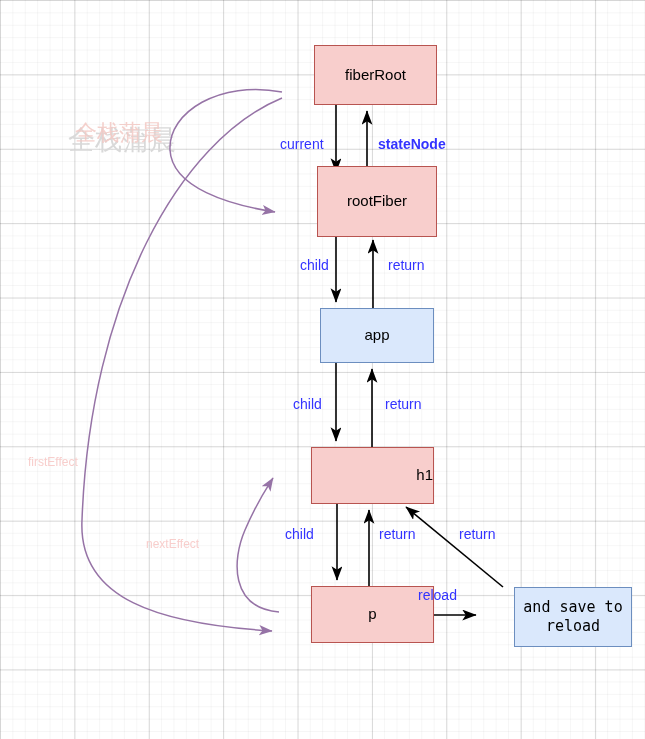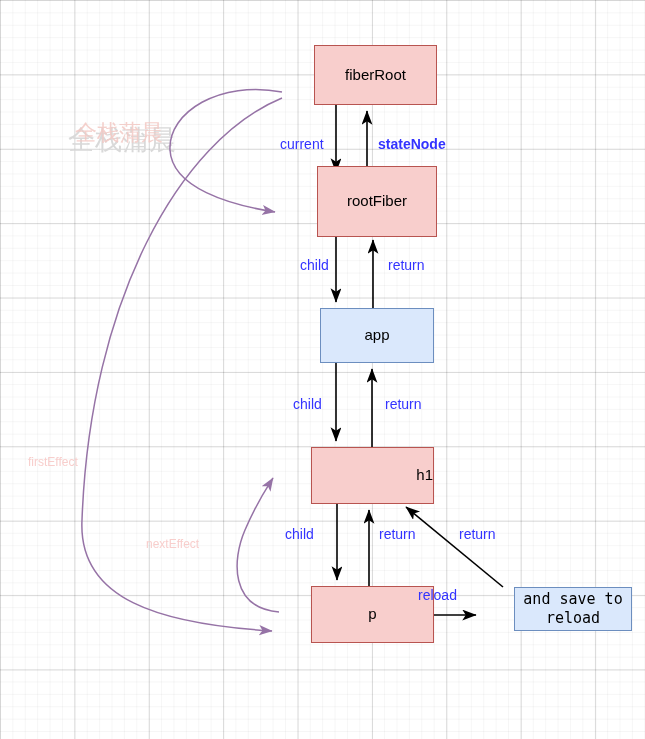--- a/index.html
+++ b/index.html
@@ -151,21 +151,21 @@
   </div>
 
   <div class="node pink" style="left:279px; top:447px; width:123px; height:57px;justify-content:flex-end;">
     <span>h1</span>
   </div>
 
   <div class="node pink" style="left:279px; top:586px; width:123px; height:57px;">
     <span>p</span>
   </div>
 
-  <div class="node blue mono" style="left:482px; top:587px; width:118px; height:44px;">
+  <div class="node blue mono" style="left:482px; top:587px; width:118px; height:60px;">
     <span>and save to reload</span>
   </div>
 
   <div class="edge-label" style="left:280px; top:137px;">current</div>
   <div class="edge-label" style="left:378px; top:137px;font-weight:bold;">stateNode</div>
   <div class="edge-label" style="left:300px; top:258px;">child</div>
   <div class="edge-label" style="left:388px; top:258px;">return</div>
   <div class="edge-label" style="left:293px; top:397px;">child</div>
   <div class="edge-label" style="left:385px; top:397px;">return</div>
   <div class="edge-label" style="left:285px; top:527px;">child</div>

